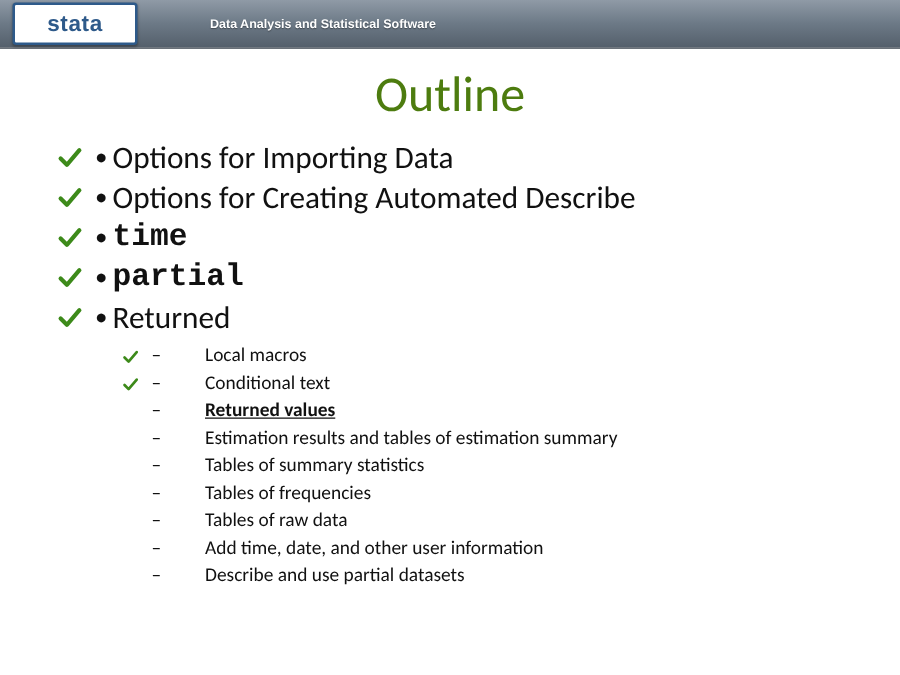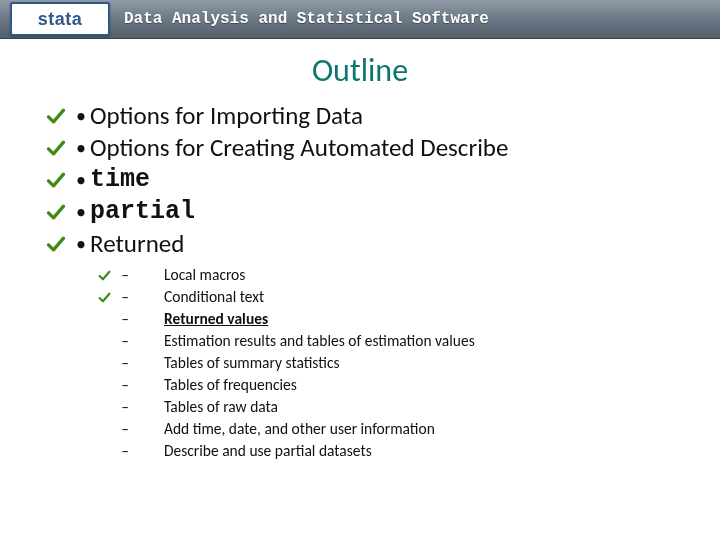--- a/index.html
+++ b/index.html
@@ -11,20 +11,21 @@
     font-family: Calibri, "Segoe UI", Arial, sans-serif;
     overflow: hidden;
   }
   .header {
     height: 38px;
     background: linear-gradient(to bottom, #8f9aa6 0%, #6c7986 50%, #545f6b 100%);
     border-bottom: 1px solid #3a434d;
     display: flex;
     align-items: center;
     position: relative;
+    gap: 44px;
   }
   .logo-box {
     width: 96px;
     height: 30px;
     margin-left: 10px;
     background: #ffffff;
     border: 2px solid #2e5a8a;
     border-radius: 3px;
     display: flex;
     align-items: center;
@@ -33,34 +34,34 @@
   }
   .logo-box span {
     font-family: Arial, sans-serif;
     font-weight: bold;
     font-size: 18px;
     color: #2e5a8a;
     letter-spacing: 0.5px;
   }
   .tagline {
     color: #ffffff;
-    font-family: Liberation Mono, monospace;
-    font-size: 16px;
+    font-family: Liberation Sans, sans-serif;
+    font-size: 10px;
     font-weight: bold;
     margin-left: 14px;
     text-shadow: 0 1px 1px rgba(0,0,0,0.4);
   }
   .slide {
     padding: 8px 40px 0 40px;
   }
   .title {
     text-align: center;
-    font-size: 32px;
+    font-size: 40px;
     font-weight: 400;
-    color: #0f766e;
+    color: #4d7c0f;
     margin: 4px 0 10px 0;
   }
   .main-list {
     list-style: none;
     padding: 0;
     margin: 0 0 0 6px;
   }
   .main-list > li {
     display: flex;
     align-items: center;
@@ -199,21 +200,21 @@
       <span class="sub-text">Conditional text</span>
     </li>
     <li>
       <span class="scheck"></span>
       <span class="dash">–</span>
       <span class="sub-text bold">Returned values</span>
     </li>
     <li>
       <span class="scheck"></span>
       <span class="dash">–</span>
-      <span class="sub-text">Estimation results and tables of estimation values</span>
+      <span class="sub-text">Estimation results and tables of estimation summary</span>
     </li>
     <li>
       <span class="scheck"></span>
       <span class="dash">–</span>
       <span class="sub-text">Tables of summary statistics</span>
     </li>
     <li>
       <span class="scheck"></span>
       <span class="dash">–</span>
       <span class="sub-text">Tables of frequencies</span>

